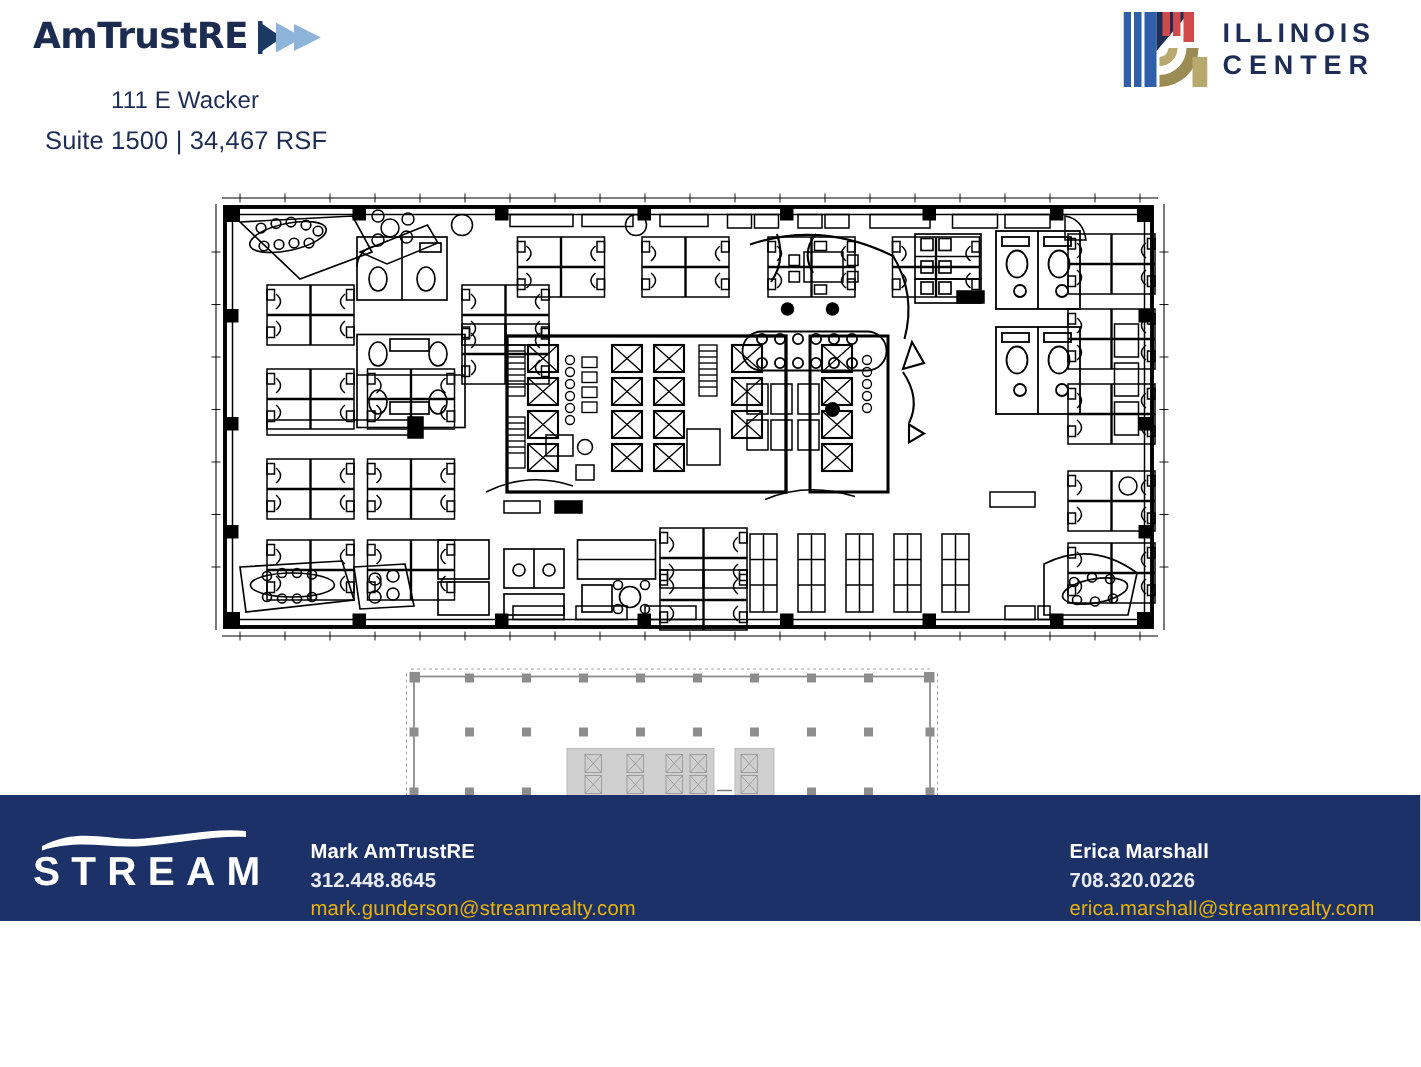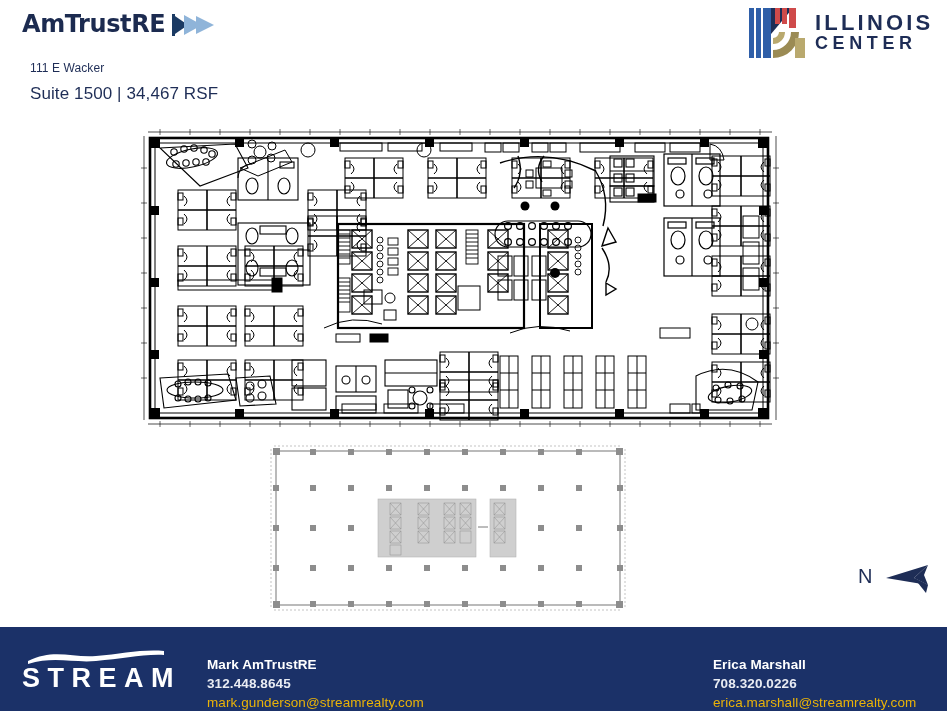--- a/index.html
+++ b/index.html
@@ -6,21 +6,21 @@
   * { box-sizing: border-box; }
   html, body {
     margin: 0; padding: 0;
     width: 947px; height: 711px;
     background: #ffffff;
     font-family: "Liberation Sans", sans-serif;
     overflow: hidden;
   }
   .page {
     position: relative;
-    width: 947px; height: 711px;
+    width: 947px; height: 614px;
     background: #ffffff;
     border-radius: 28px;
   }
 
   
   .brand-logo {
     position: absolute; left: 22px; top: 10px;
     width: 185px; height: 30px;
   }
   .brand-wordmark {
@@ -35,40 +35,40 @@
   .brand-arrows {
     position: absolute; left: 150px; top: 2px;
     width: 44px; height: 26px;
   }
 
   .addr-block {
     position: absolute; left: 30px; top: 55px;
     color: #1e2d56;
   }
   .addr-line1 {
-    font-size: 12px; line-height: 26px;
-    color: #1e2d56; letter-spacing: 0.1px;
+    font-size: 16px; line-height: 26px;
+    color: #1e2d56; letter-spacing: 0.1px; margin-left: 44px;
   }
   .addr-line2 {
     font-size: 17px; line-height: 26px;
     color: #1e2d56; letter-spacing: 0.1px;
   }
 
   
   .ic-logo {
     position: absolute; right: 18px; top: 8px;
     width: 180px; height: 52px;
   }
   .ic-mark { position: absolute; left: 0; top: 0; width: 56px; height: 50px; }
   .ic-text {
     position: absolute; left: 66px; top: 4px;
     color: #1e2d56;
     font-family: "Liberation Sans", sans-serif;
   }
-  .ic-text .l1 { font-size: 22px; font-weight: 700; letter-spacing: 3.2px; line-height: 21px; }
+  .ic-text .l1 { font-size: 18px; font-weight: 700; letter-spacing: 3.2px; line-height: 21px; }
   .ic-text .l2 { font-size: 18px; font-weight: 700; letter-spacing: 4.6px; line-height: 21px; }
 
   
   .plan-main {
     position: absolute; left: 140px; top: 128px;
     width: 640px; height: 300px;
   }
   .plan-key {
     position: absolute; left: 268px; top: 443px;
     width: 360px; height: 170px;

